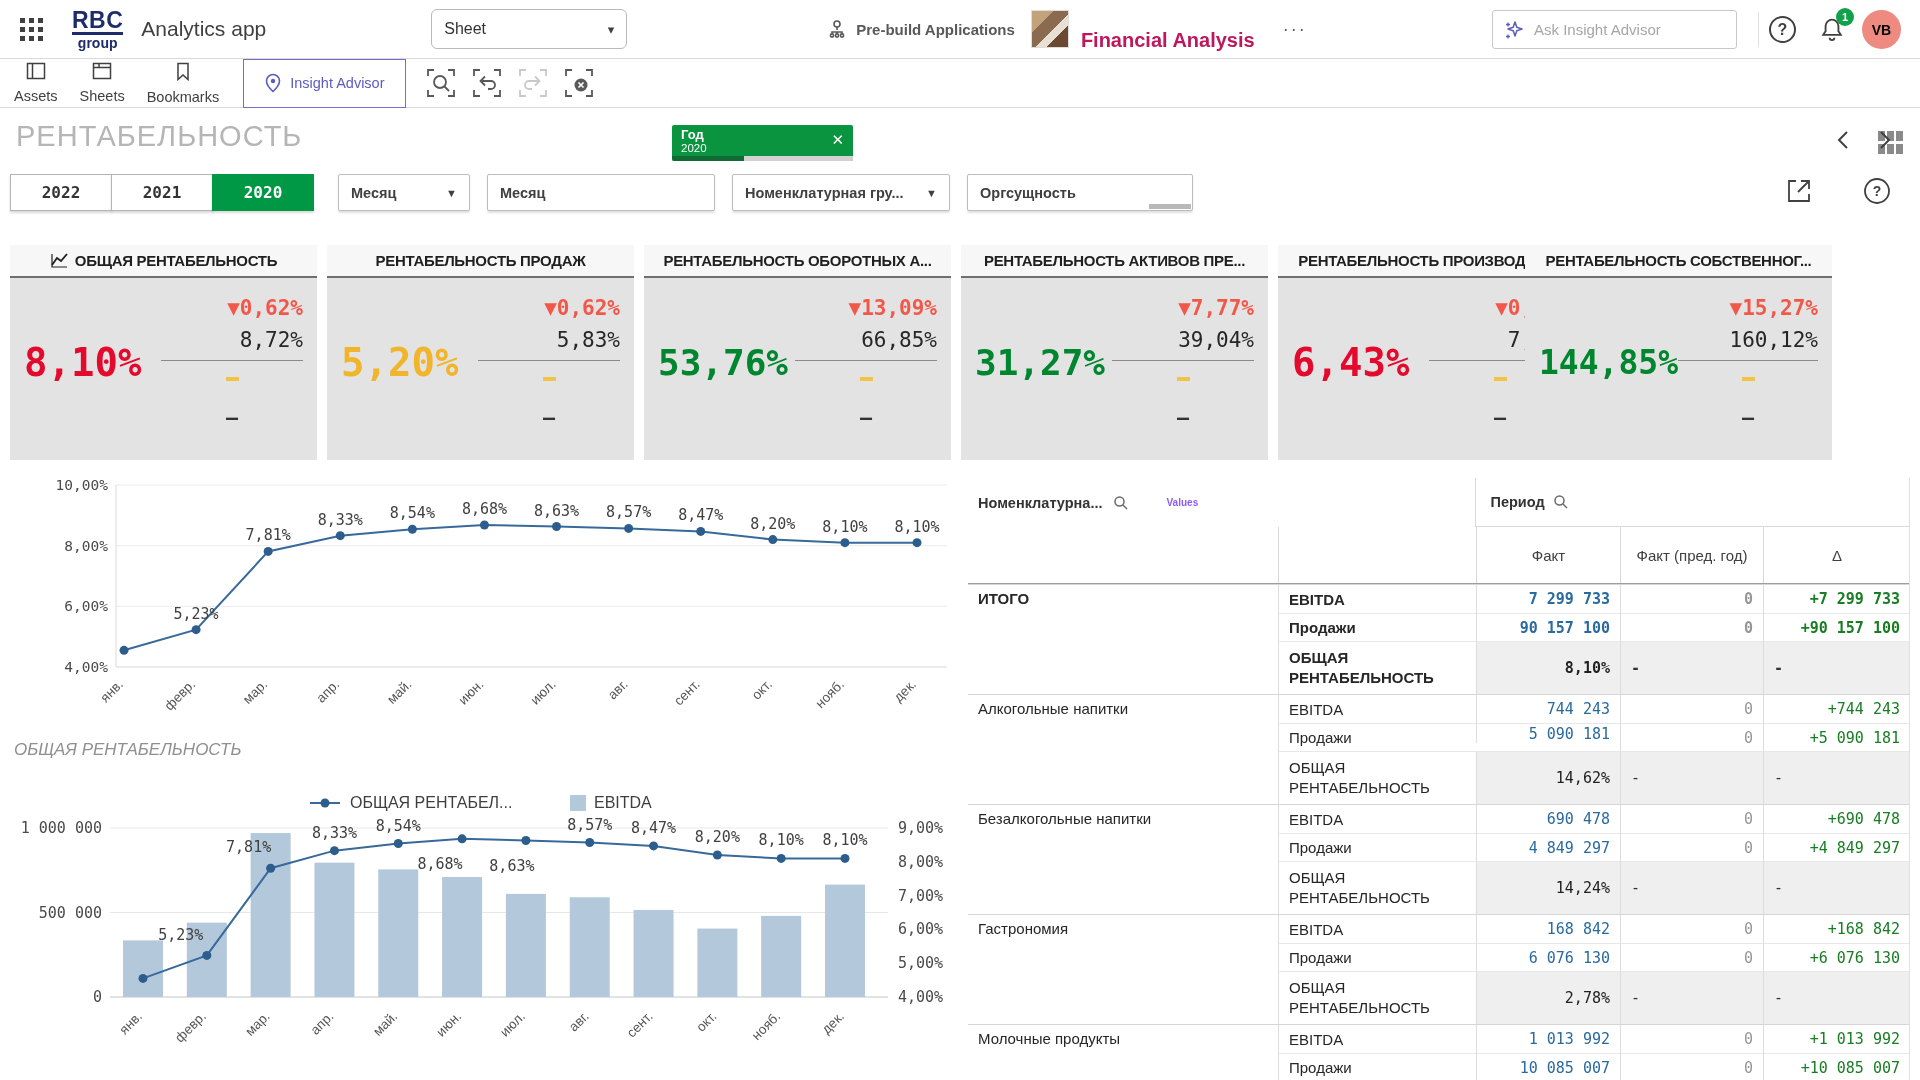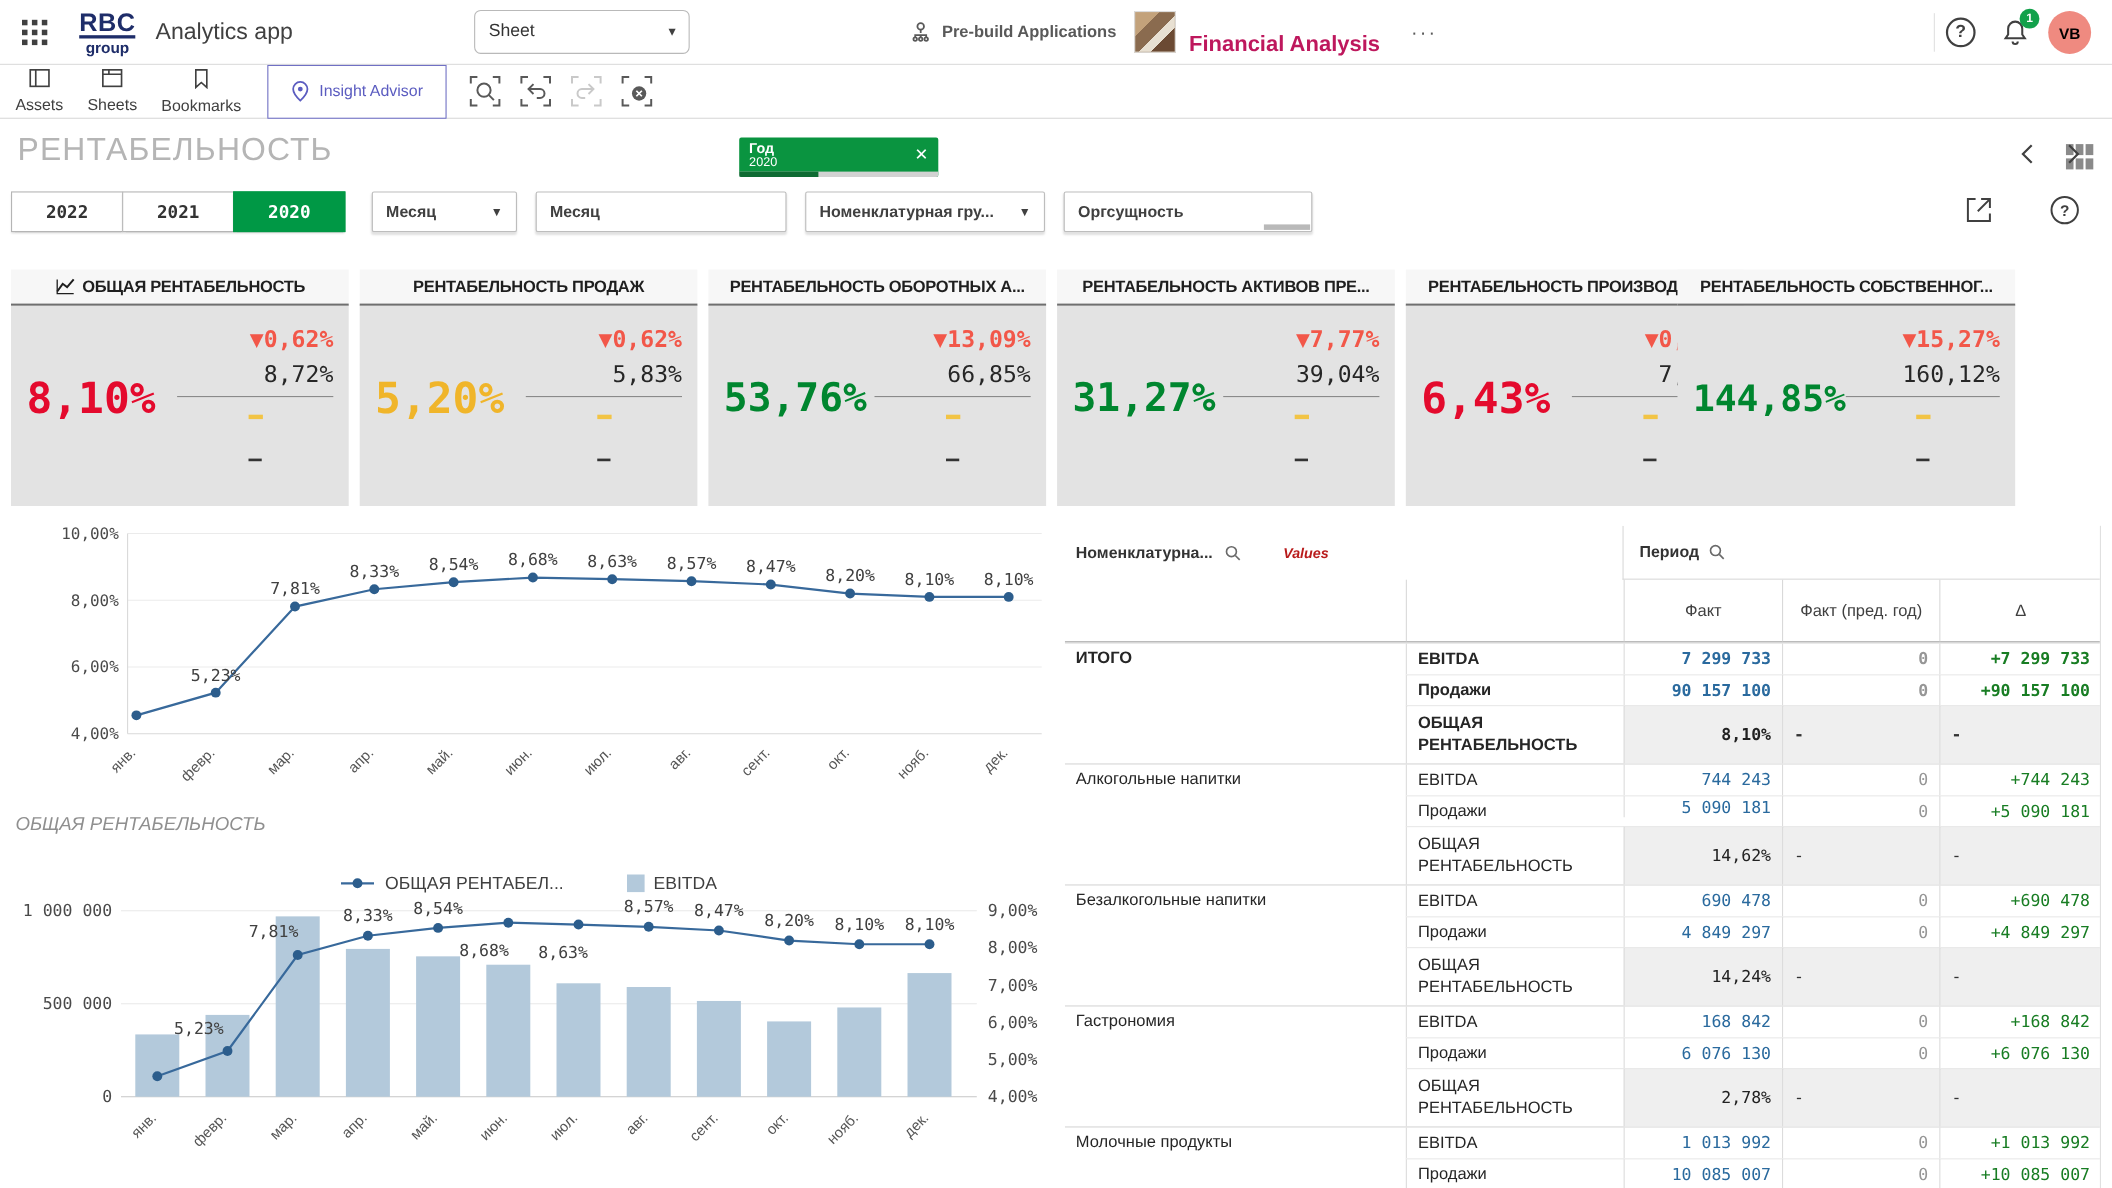--- a/index.html
+++ b/index.html
@@ -94,21 +94,21 @@
   #combochart { position:absolute; left:10px; top:733px; }
 
   
   #pivot { position:absolute; left:968px; top:478px; width:942px; height:602px; overflow:hidden;
     border-right:1px solid #e0e0e0; }
   .pvh1 { display:flex; height:49px; align-items:center; }
   .pvh1-left { width:508px; display:flex; align-items:center; gap:10px; padding-left:10px; height:100%; }
   .pvh1-right { width:434px; display:flex; align-items:center; gap:8px; padding-left:14px; height:100%;
     border-left:1px solid #d9d9d9; border-bottom:1px solid #d9d9d9; }
   .pvh1 .hlabel { font-size:14.5px; font-weight:bold; color:#333; }
-  .pvh1 .vlabel { font-size:13px; font-weight:bold; color:#b91c1c; margin-left:28px;font-style:italic; }
+  .pvh1 .vlabel { font-size:10px; font-weight:bold; color:#8b5cf6; margin-left:28px; }
   .pvh2 { display:grid; grid-template-columns:310px 198px 144px 143px 147px; height:57px;
     border-bottom:1px solid #9e9e9e; }
   .pvh2 div { display:flex; align-items:center; justify-content:center; font-size:15px; color:#404040; }
   .pvh2 .bl { border-left:1px solid #d9d9d9; }
   .pvgroup { display:grid; grid-template-columns:310px 198px 144px 143px 147px; border-top:1px solid #d6d6d6; }
   .pvgroup:first-of-type { border-top:none; }
   .pv-dim { padding:4px 10px; font-size:15px; color:#262626; display:flex; align-items:flex-start; padding-top:5px; }
   .pv-cell { border-left:1px solid #dcdcdc; display:flex; align-items:center; font-size:15px; padding:0 10px; }
   .pv-rowline { border-top:1px solid #e8e8e8; }
   .pv-meas { color:#262626; }
@@ -157,20 +157,30 @@
           <circle cx="5" cy="16.5" r="1.6"></circle>
             <circle cx="10" cy="16.5" r="1.6"></circle>
             <circle cx="15" cy="16.5" r="1.6"></circle>
         </g>
       </svg>
       <span>Pre-build Applications</span>
     </div>
     <div class="thumb"></div>
     <div class="appname">Financial Analysis</div>
     <div class="moredots">···</div>
+    <div class="askbox">
+      <svg width="22" height="22" viewBox="0 0 22 22">
+        <g fill="none" stroke="#5b5cc0" stroke-width="1.5" stroke-linejoin="round">
+          <path d="M12 3 L13.8 8.2 L19 10 L13.8 11.8 L12 17 L10.2 11.8 L5 10 L10.2 8.2 Z"></path>
+          <path d="M5 3.5 v4 M3 5.5 h4" stroke-width="1.3"></path>
+          <path d="M5 15.5 v4 M3 17.5 h4" stroke-width="1.3"></path>
+        </g>
+      </svg>
+      <input type="text" placeholder="Ask Insight Advisor" style="">
+    </div>
     <div class="tb-div"></div>
     <div class="helpcirc">?</div>
     <div class="bellwrap">
       <svg width="28" height="28" viewBox="0 0 24 24">
         <g fill="none" stroke="#404040" stroke-width="1.6">
           <path d="M12 4 a5.5 5.5 0 0 1 5.5 5.5 v4.5 l2 3 H4.5 l2-3 V9.5 A5.5 5.5 0 0 1 12 4 z"></path>
           <path d="M10 19.5 a2 2 0 0 0 4 0"></path>
         </g>
       </svg>
       <div class="badge">1</div>

